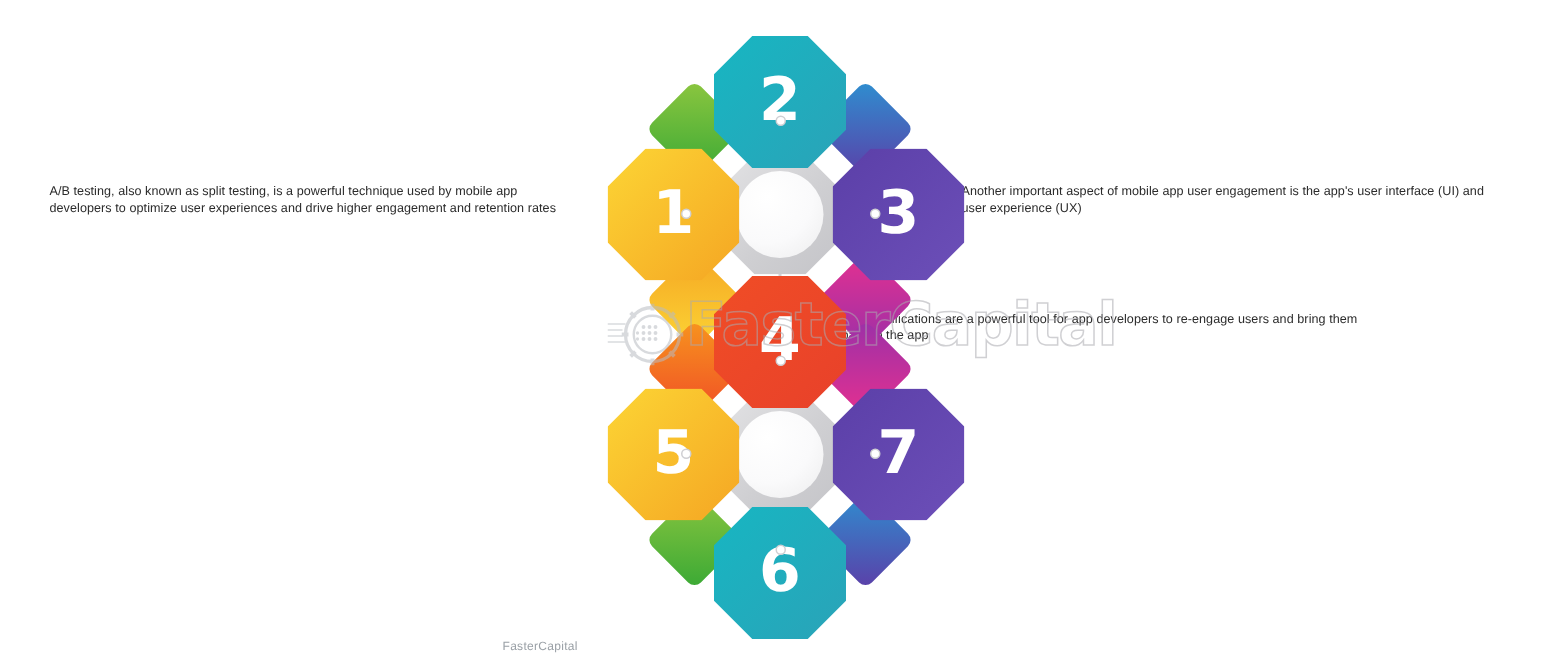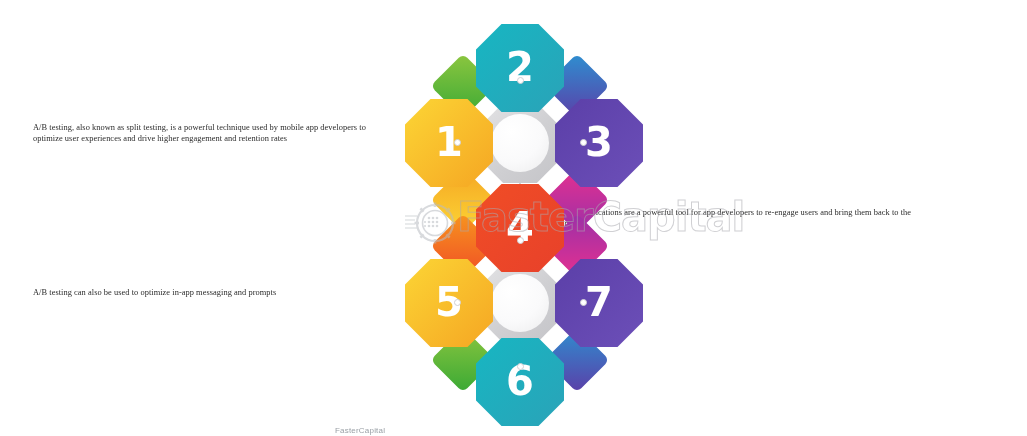--- a/index.html
+++ b/index.html
@@ -72,38 +72,38 @@
   .spoke.h{height:2px;}
   .spoke.v{width:2px;}
   .node{
     position:absolute;width:7px;height:7px;border-radius:50%;
     background:#ffffff;border:1.5px solid #cfcfd3;box-sizing:border-box;
   }
 
   
   .cap{
     position:absolute;
-    font-family:Liberation Serif, serif;
+    font-family:Liberation Sans, sans-serif;
     font-size:8.4px;
     line-height:11px;
     color:#2b2b2b;
     letter-spacing:.05px;
   }
 </style>
 </head>
 <body>
 
 <div id="stage">
 
   <div class="cap" style="left:33px;top:122px;width:350px;">A/B testing, also known as split testing, is a powerful technique used by mobile app developers to optimize user experiences and drive higher engagement and retention rates</div>
 
+  <div class="cap" style="left:641px;top:122px;width:352px;">Another important aspect of mobile app user engagement is the app's user interface (UI) and user experience (UX)</div>
 
   <div class="cap" style="left:561px;top:207px;width:352px;">Push notifications are a powerful tool for app developers to re-engage users and bring them back to the app</div>
 
-  <div class="cap" style="left:33px;top:287px;width:350px;">A/B testing can also be used to optimize in-app messaging and prompts</div>
 
   <div class="cap" style="left:611px;top:288px;width:120px;">Tips</div>
 
   <div class="cluster" style="left:395px;top:18px;">
 
     <div class="spoke h" style="left:62px;top:124px;width:28px;"></div>
     <div class="spoke h" style="left:160px;top:124px;width:28px;"></div>
     <div class="spoke v" style="left:124px;top:62px;height:28px;"></div>
     <div class="spoke v" style="left:124px;top:160px;height:28px;"></div>
 

